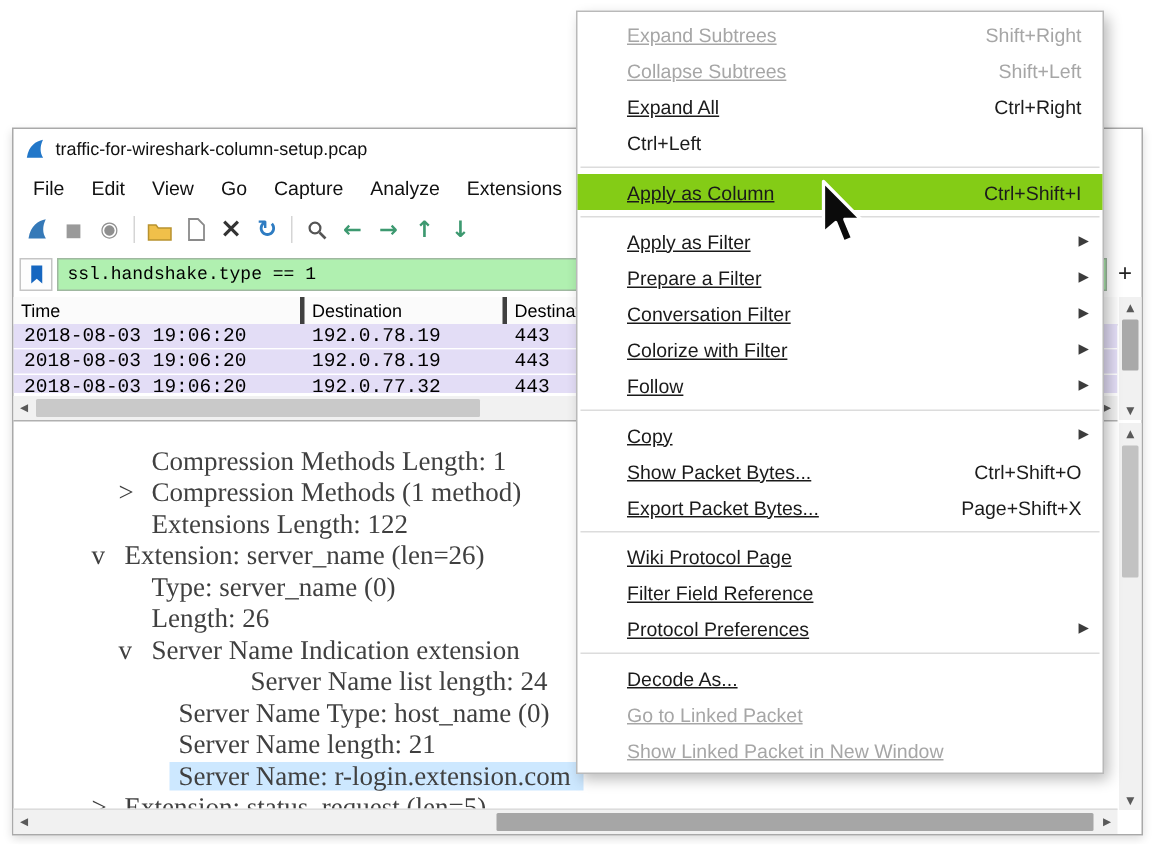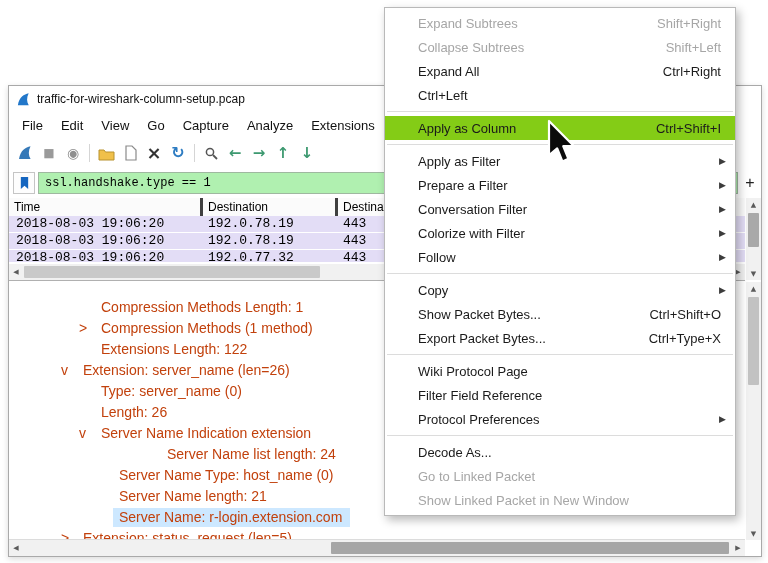--- a/index.html
+++ b/index.html
@@ -55,31 +55,31 @@
   .h-arrow{top:0;width:14px;height:16px;}
   .v-arrow{left:0;width:15px;height:13px;}
   .hthumb{position:absolute;top:2px;height:12px;border-radius:1px;}
   .vthumb{position:absolute;left:2px;width:11px;border-radius:1px;}
   .vscroll{position:absolute;right:0;width:15px;background:#f1f1f1;}
   .bottom-hscroll{position:absolute;left:0;right:16px;bottom:0;height:16px;background:#f1f1f1;
                   border-top:1px solid #dcdcdc;}
 
   
   .detail-pane{position:absolute;left:0;top:196px;right:16px;bottom:16px;overflow:hidden;
-               font-family:Liberation Sans, sans-serif;font-size:14px;color:#c2410c;}
+               font-family:Liberation Serif, serif;font-size:18px;color:#404040;}
   .tree-line{position:absolute;left:0;right:0;height:19px;white-space:nowrap;}
   .tree-line span{position:absolute;top:0;line-height:19px;}
   .tl-sel{background:#cde8ff;padding:0 8px 0 6px;}
 
   
   .ctx{position:absolute;left:384px;top:7px;width:352px;background:#fff;border:1px solid #b9b9b9;
        box-shadow:3px 4px 9px rgba(0,0,0,.28);padding:3px 0;z-index:20;box-sizing:border-box;}
   .mi{height:24px;display:flex;align-items:center;padding:0 14px 0 33px;font-size:13px;
       color:#1a1a1a;position:relative;cursor:default;}
-  .mi-label{flex:1;white-space:nowrap;}
+  .mi-label{flex:1;white-space:nowrap;text-decoration:underline;}
   .mi-sc{white-space:nowrap;color:#1c1c1c;}
   .mi.dis,.mi.dis .mi-sc{color:#a6a6a6;}
   .mi.hl{background:#84cc16;}
   .mi-arrow{position:absolute;right:9px;top:50%;transform:translateY(-50%);font-size:9px;color:#3c3c3c;
             font-family:"DejaVu Sans",sans-serif;}
   .ctx-sep{height:1px;background:#dcdcdc;margin:4px 2px;}
 
   .cursor-svg{position:absolute;left:546px;top:119px;z-index:30;}
 </style>
 </head>
@@ -291,21 +291,21 @@
     <div class="mi">
       <span class="mi-label">Copy</span>
       <span class="mi-arrow">▶</span>
     </div>
     <div class="mi">
       <span class="mi-label">Show Packet Bytes...</span>
       <span class="mi-sc">Ctrl+Shift+O</span>
     </div>
     <div class="mi">
       <span class="mi-label">Export Packet Bytes...</span>
-      <span class="mi-sc">Ctrl+Type+X</span>
+      <span class="mi-sc">Page+Shift+X</span>
     </div>
     <div class="ctx-sep"></div>
     <div class="mi">
       <span class="mi-label">Wiki Protocol Page</span>
     </div>
     <div class="mi">
       <span class="mi-label">Filter Field Reference</span>
     </div>
     <div class="mi">
       <span class="mi-label">Protocol Preferences</span>

